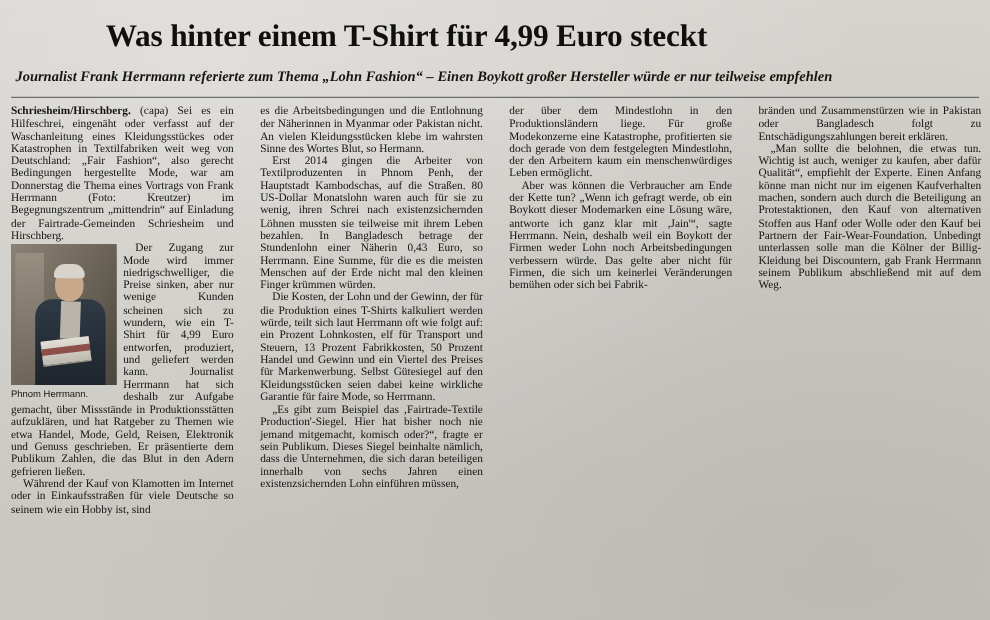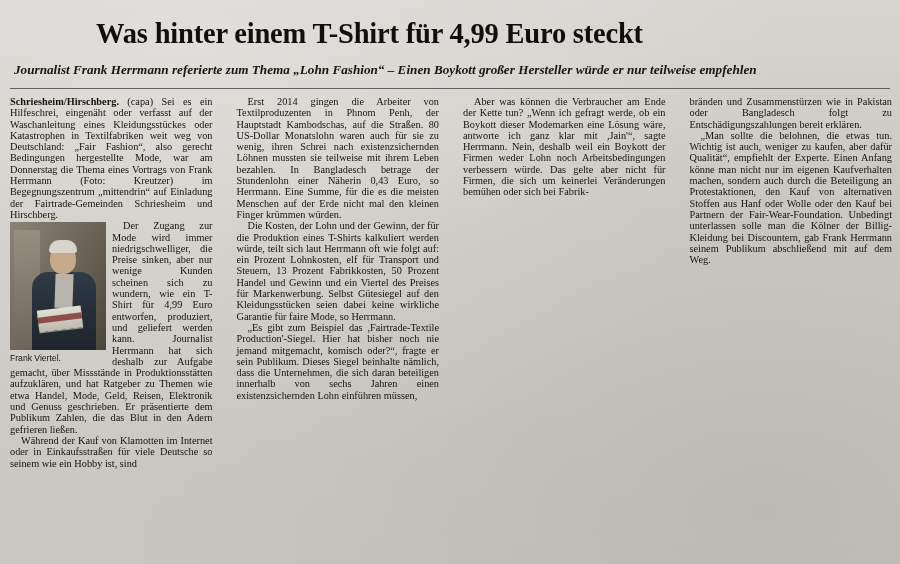--- a/index.html
+++ b/index.html
@@ -188,33 +188,35 @@
           <div class="wall"></div>
           <div class="door"></div>
           <div class="body"></div>
           <div class="shirt"></div>
           <div class="head"></div>
           <div class="hair"></div>
           <div class="book">
               <div class="band"></div>
             </div>
         </div>
-        <div class="caption">Frank Viertel.</div>
+        <div class="caption">Phnom Herrmann.</div>
       </div>
       <p>Der Zugang zur Mode wird immer niedrigschwelliger, die Preise sinken, aber nur wenige Kunden scheinen sich zu wundern, wie ein T-Shirt für 4,99 Euro entworfen, produziert, und geliefert werden kann. Journalist Herrmann hat sich deshalb zur Aufgabe gemacht, über Missstände in Produktionsstätten aufzuklären, und hat Ratgeber zu Themen wie etwa Handel, Mode, Geld, Reisen, Elektronik und Genuss geschrieben. Er präsentierte dem Publikum Zahlen, die das Blut in den Adern gefrieren ließen.</p>
       <p>Während der Kauf von Klamotten im Internet oder in Einkaufsstraßen für viele Deutsche so seinem wie ein Hobby ist, sind</p>
     </div>
 
     <div class="col">
+      <p class="noindent">es die Arbeitsbedingungen und die Entlohnung der Näherinnen in Myanmar oder Pakistan nicht. An vielen Kleidungsstücken klebe im wahrsten Sinne des Wortes Blut, so Hermann.</p>
       <p>Erst 2014 gingen die Arbeiter von Textilproduzenten in Phnom Penh, der Hauptstadt Kambodschas, auf die Straßen. 80 US-Dollar Monatslohn waren auch für sie zu wenig, ihren Schrei nach existenzsichernden Löhnen mussten sie teilweise mit ihrem Leben bezahlen. In Bangladesch betrage der Stundenlohn einer Näherin 0,43 Euro, so Herrmann. Eine Summe, für die es die meisten Menschen auf der Erde nicht mal den kleinen Finger krümmen würden.</p>
       <p>Die Kosten, der Lohn und der Gewinn, der für die Produktion eines T-Shirts kalkuliert werden würde, teilt sich laut Herrmann oft wie folgt auf: ein Prozent Lohnkosten, elf für Transport und Steuern, 13 Prozent Fabrikkosten, 50 Prozent Handel und Gewinn und ein Viertel des Preises für Markenwerbung. Selbst Gütesiegel auf den Kleidungsstücken seien dabei keine wirkliche Garantie für faire Mode, so Herrmann.</p>
       <p>„Es gibt zum Beispiel das ,Fairtrade-Textile Production'-Siegel. Hier hat bisher noch nie jemand mitgemacht, komisch oder?“, fragte er sein Publikum. Dieses Siegel beinhalte nämlich, dass die Unternehmen, die sich daran beteiligen innerhalb von sechs Jahren einen existenzsichernden Lohn einführen müssen,</p>
     </div>
 
     <div class="col">
+      <p class="noindent">der über dem Mindestlohn in den Produktionsländern liege. Für große Modekonzerne eine Katastrophe, profitierten sie doch gerade von dem festgelegten Mindestlohn, der den Arbeitern kaum ein menschenwürdiges Leben ermöglicht.</p>
       <p>Aber was können die Verbraucher am Ende der Kette tun? „Wenn ich gefragt werde, ob ein Boykott dieser Modemarken eine Lösung wäre, antworte ich ganz klar mit ,Jain'“, sagte Herrmann. Nein, deshalb weil ein Boykott der Firmen weder Lohn noch Arbeitsbedingungen verbessern würde. Das gelte aber nicht für Firmen, die sich um keinerlei Veränderungen bemühen oder sich bei Fabrik-</p>
     </div>
 
     <div class="col">
       <p class="noindent">bränden und Zusammenstürzen wie in Pakistan oder Bangladesch folgt zu Entschädigungszahlungen bereit erklären.</p>
       <p>„Man sollte die belohnen, die etwas tun. Wichtig ist auch, weniger zu kaufen, aber dafür Qualität“, empfiehlt der Experte. Einen Anfang könne man nicht nur im eigenen Kaufverhalten machen, sondern auch durch die Beteiligung an Protestaktionen, den Kauf von alternativen Stoffen aus Hanf oder Wolle oder den Kauf bei Partnern der Fair-Wear-Foundation. Unbedingt unterlassen solle man die Kölner der Billig-Kleidung bei Discountern, gab Frank Herrmann seinem Publikum abschließend mit auf dem Weg.</p>
     </div>
 
   </div>
 </div>

